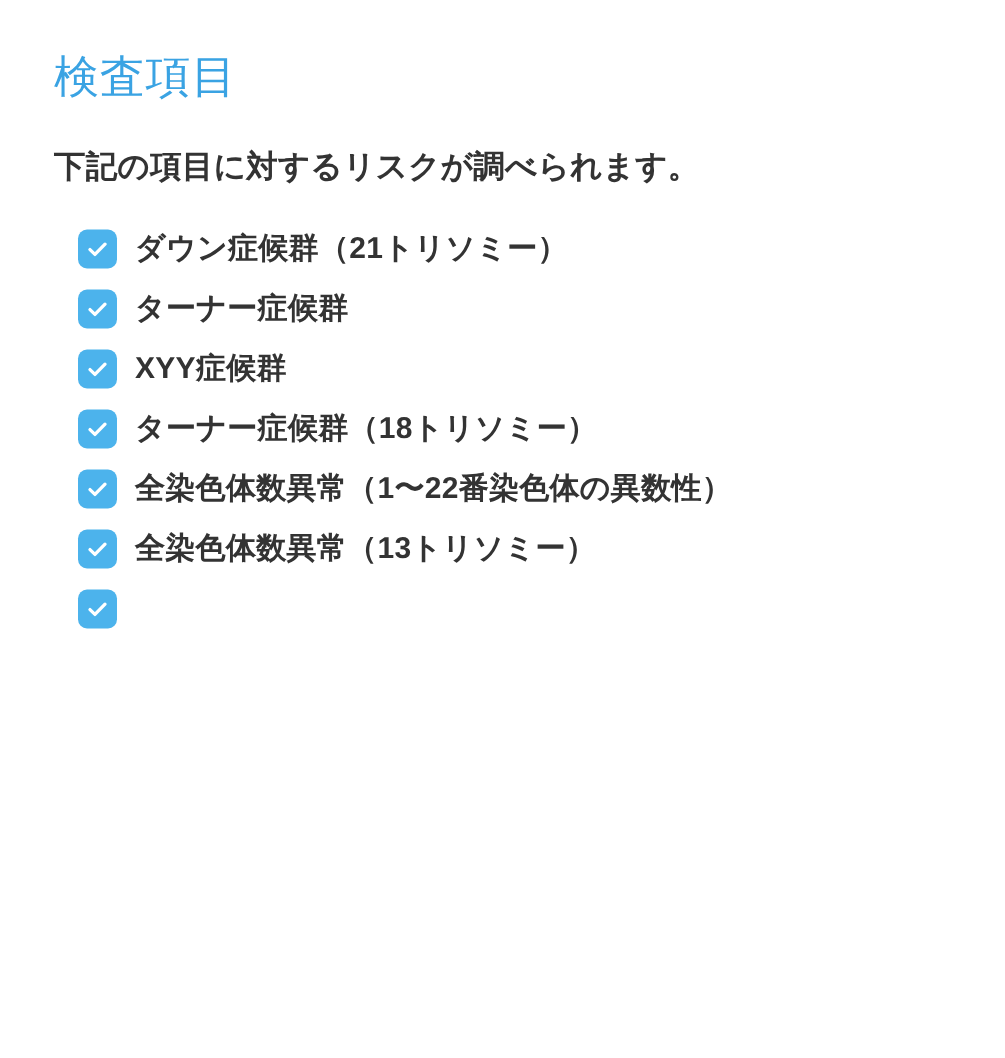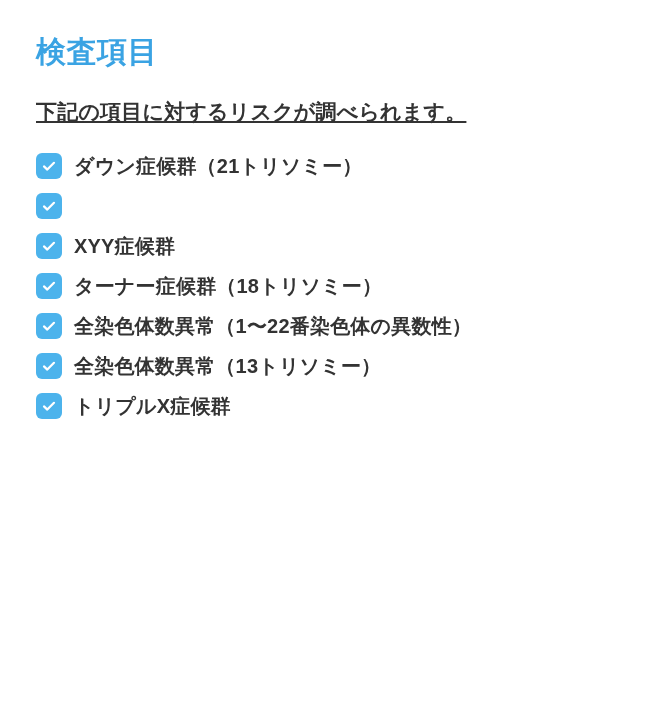--- a/index.html
+++ b/index.html
@@ -16,41 +16,40 @@
   }
   .page {
     position: relative;
     width: 670px;
     height: 705px;
     box-sizing: border-box;
     padding: 34px 36px 0 36px;
   }
   .title {
     font-size: 30px;
-    font-weight: bold;
+    font-weight: normal;
     color: #3aa3e3;
     letter-spacing: 0.5px;
     margin: 0 0 24px 0;
     line-height: 1.2;
   }
   .lead {
     font-size: 21px;
     font-weight: bold;
     color: #333333;
     line-height: 1.75;
     letter-spacing: 0.2px;
     margin: 0 0 22px 0;
-    text-decoration: underline;
   }
   .lead p {
     margin: 0;
   }
   .list {
     list-style: none;
-    margin: 0;
+    margin: 16px;
     padding: 0;
   }
   .list-item {
     display: flex;
     align-items: center;
     margin-bottom: 14px;
   }
   .check-box {
     flex: 0 0 auto;
     width: 26px;
@@ -95,20 +94,21 @@
       </span>
       <span class="item-label">ダウン症候群（21トリソミー）</span>
     </li>
 
     <li class="list-item">
       <span class="check-box">
         <svg width="16" height="16" viewBox="0 0 16 16" aria-hidden="true">
           <path d="M3 8.4 L6.3 11.6 L13 4.8" fill="none" stroke="#ffffff" stroke-width="2.2" stroke-linecap="round" stroke-linejoin="round"></path>
         </svg>
       </span>
+      <span class="item-label">ターナー症候群</span>
     </li>
 
     <li class="list-item">
       <span class="check-box">
         <svg width="16" height="16" viewBox="0 0 16 16" aria-hidden="true">
           <path d="M3 8.4 L6.3 11.6 L13 4.8" fill="none" stroke="#ffffff" stroke-width="2.2" stroke-linecap="round" stroke-linejoin="round"></path>
         </svg>
       </span>
       <span class="item-label">XYY症候群</span>
     </li>
@@ -140,17 +140,16 @@
       </span>
       <span class="item-label">全染色体数異常（13トリソミー）</span>
     </li>
 
     <li class="list-item">
       <span class="check-box">
         <svg width="16" height="16" viewBox="0 0 16 16" aria-hidden="true">
           <path d="M3 8.4 L6.3 11.6 L13 4.8" fill="none" stroke="#ffffff" stroke-width="2.2" stroke-linecap="round" stroke-linejoin="round"></path>
         </svg>
       </span>
-      <span class="item-label">トリプルX症候群</span>
     </li>
 
   </ul>
 </div>
 
 </body></html>

